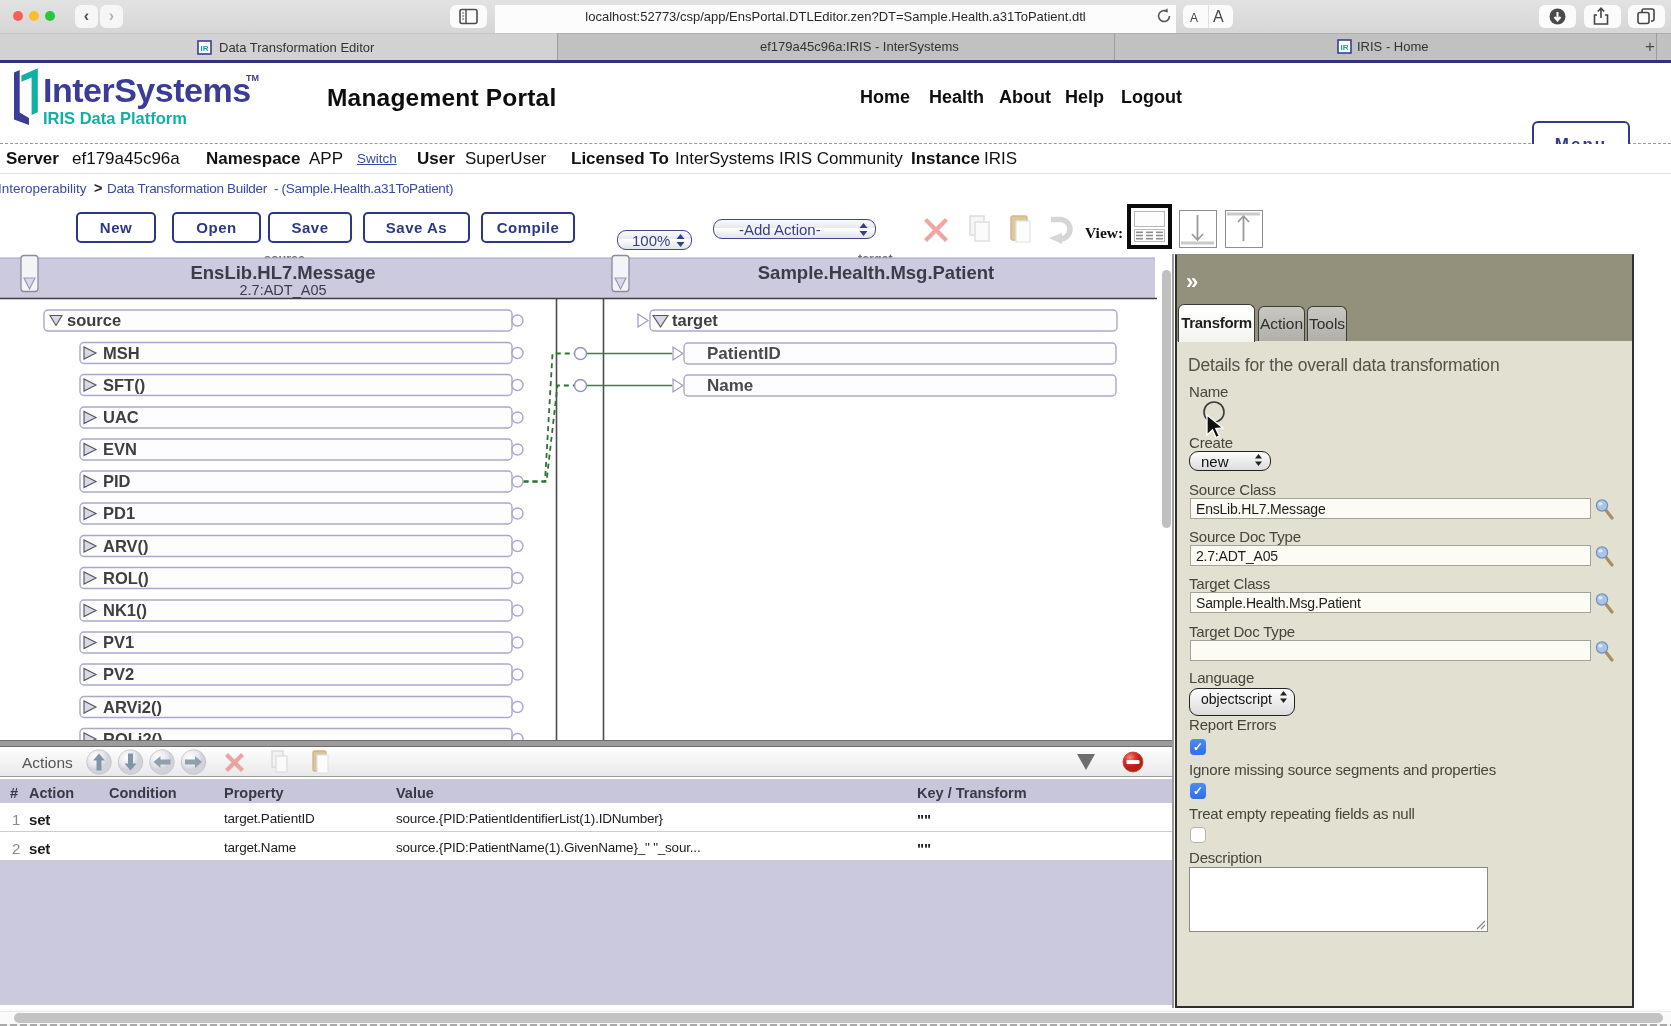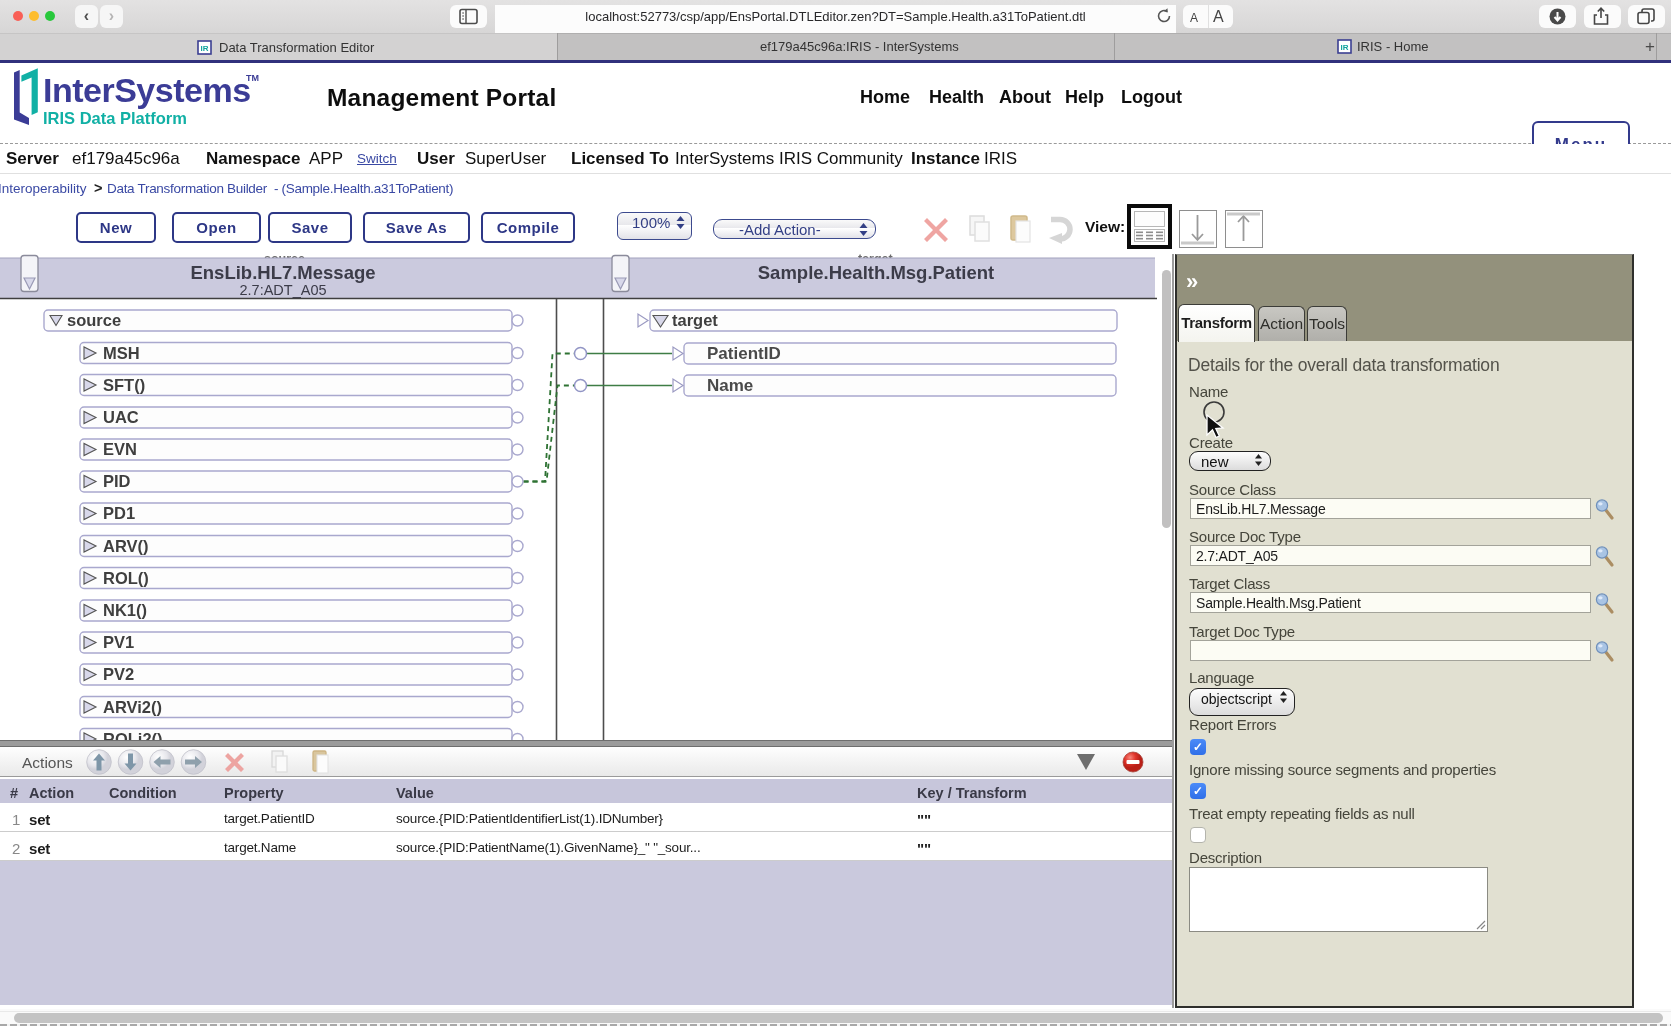--- a/index.html
+++ b/index.html
@@ -164,21 +164,21 @@
   <span style="position:absolute; left:-2px; top:6px;">Interoperability</span>
   <b style="position:absolute; left:94px; top:5px; color:#222; font-size:14.5px;">&gt;</b>
   <span style="position:absolute; left:107px; top:6px; letter-spacing:-0.3px;">Data Transformation Builder&nbsp; - (Sample.Health.a31ToPatient)</span>
 </div>
 
 <div class="toolbtn" style="left:76px;  width:80px;"><span>New</span></div>
 <div class="toolbtn" style="left:172px; width:89px;"><span>Open</span></div>
 <div class="toolbtn" style="left:268px; width:84px;"><span>Save</span></div>
 <div class="toolbtn" style="left:363px; width:107px;"><span>Save As</span></div>
 <div class="toolbtn" style="left:481px; width:94px;"><span>Compile</span></div>
-<div class="macsel" style="left:617px; top:212px; width:75px; height:28px;border-radius:6px;">
+<div class="macsel" style="left:617px; top:230px; width:75px; height:20px;">
   <span style="position:absolute; left:14px; top:1px;">100%</span>
   <svg style="position:absolute; right:6px; top:2.5px;" width="9" height="14">
       <path d="M4.5 0 L8.5 5 H0.5 Z" fill="#333f85"></path>
       <path d="M4.5 13 L0.5 8 H8.5 Z" fill="#333f85"></path>
     </svg>
 </div>
 <div class="macsel" style="left:713px; top:219px; width:163px; height:20px;">
   <span style="position:absolute; left:25px; top:1px;">-Add Action-</span>
   <svg style="position:absolute; right:7px; top:2.5px;" width="9" height="14">
       <path d="M4.5 0 L8.5 5 H0.5 Z" fill="#333f85"></path>
@@ -194,21 +194,21 @@
   <rect x="9" y="8" width="14" height="19" fill="#fbfbfb" stroke="#e0e0e0" stroke-width="1.5"></rect>
 </svg>
 <svg class="abs" style="left:1008px; top:213px;" width="28" height="32" viewBox="0 0 28 32">
   <rect x="3" y="3" width="16" height="24" rx="2" fill="#ddc89e" stroke="#d0b98a" stroke-width="1.5"></rect>
   <rect x="8" y="8" width="14" height="21" fill="#fcfcfc" stroke="#e3e3e3" stroke-width="1.2"></rect>
 </svg>
 <svg class="abs" style="left:1044px; top:212px;" width="34" height="32" viewBox="0 0 34 32">
   <path d="M7 7.5 H16 A10 10 0 0 1 26 17.5 A10 10 0 0 1 16 27" fill="none" stroke="#d6d6d6" stroke-width="5.5"></path>
   <path d="M18 21 L18 32 L5 26 Z" fill="#d6d6d6"></path>
 </svg>
-<div class="abs" style="left:1085px; top:218px; font-size:15.5px; font-weight:bold; color:#111;">View:</div>
+<div class="abs" style="left:1085px; top:224px; font-size:15.5px; font-weight:bold; color:#111;font-family:Liberation Serif, serif;">View:</div>
 <div class="abs" style="left:1127px; top:204px; width:45px; height:45px; border:4px solid #0b0b0b; background:#fff;">
   <div style="position:absolute; left:3px; top:3px; width:31px; height:16px; border:1.5px solid #b7b7b7; background:#fdfdfd;"></div>
   <svg style="position:absolute; left:3px; top:21px;" width="31" height="13">
     <rect x="0.5" y="0.5" width="30" height="12" fill="#fff" stroke="#b7b7b7"></rect>
     <g fill="#8d8d8d">
       <rect x="2" y="2.5" width="7" height="1.6"></rect>
         <rect x="12" y="2.5" width="7" height="1.6"></rect>
         <rect x="22" y="2.5" width="7" height="1.6"></rect>
       <rect x="2" y="5.7" width="7" height="1.6"></rect>
         <rect x="12" y="5.7" width="7" height="1.6"></rect>

